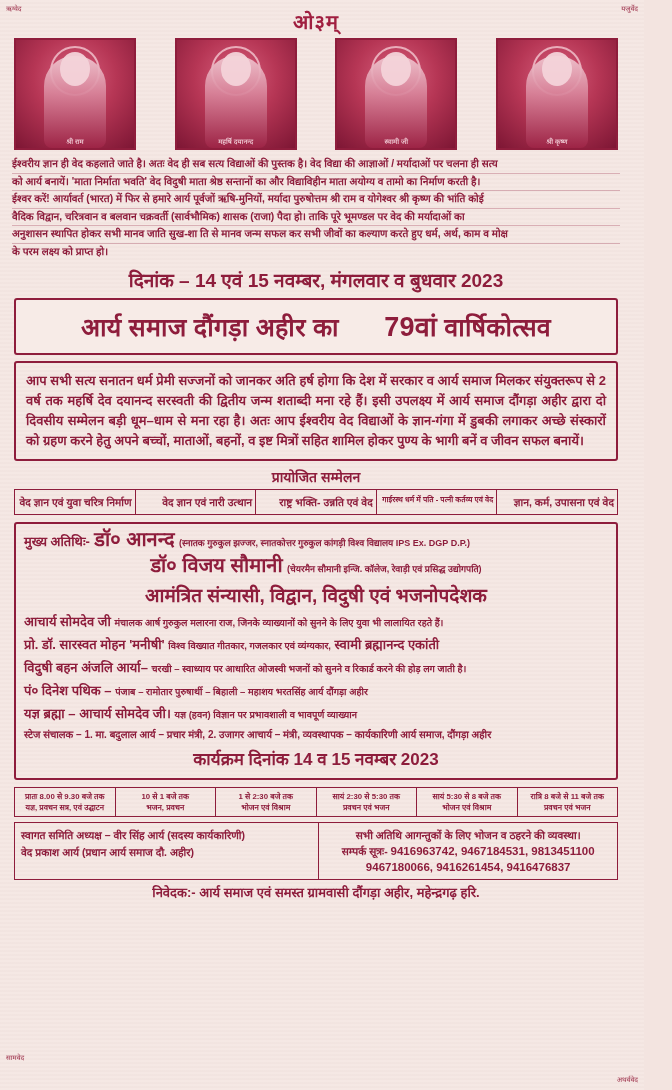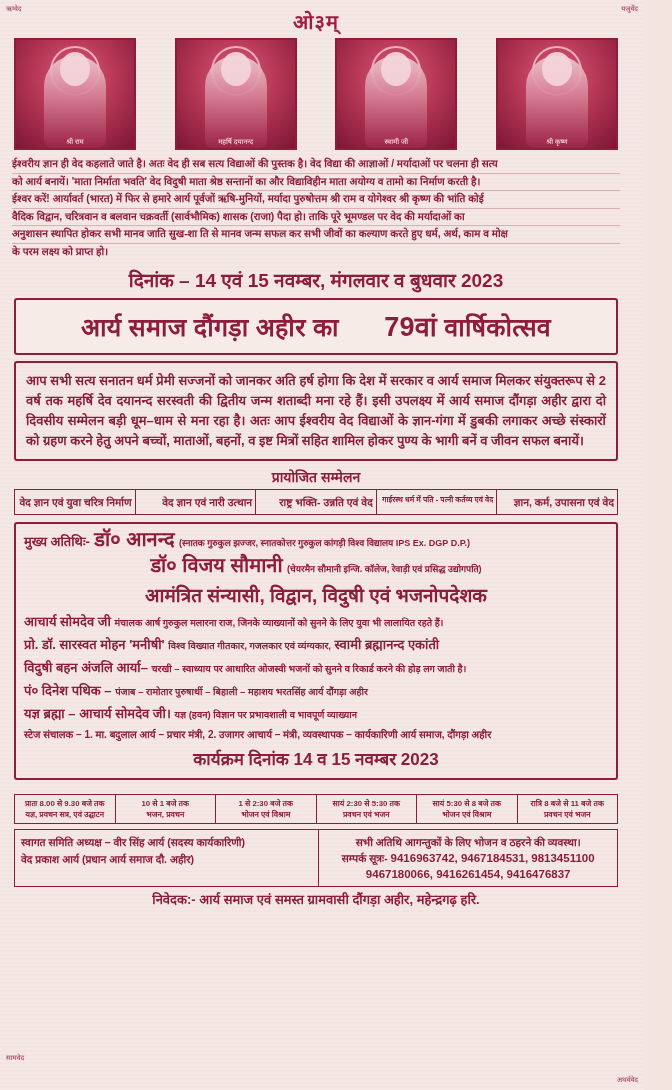--- a/index.html
+++ b/index.html
@@ -126,21 +126,21 @@
   .g-big{font-size:19px;font-weight:bold;text-align:center;margin:2px 0 4px 0;}
   .g-line{font-size:13px;font-weight:bold;line-height:19px;margin-bottom:3px;}
   .g-line .thin{font-size:9.5px;font-weight:600;}
   .g-note{font-size:10px;font-weight:600;line-height:16px;}
   .prog-title{
     text-align:center;font-size:17px;font-weight:bold;margin:4px 0 2px 0;
   }
 
   
   .sched{
-    display:flex;margin:14px 6px 0 6px;border:1.6px solid #8e1d3c;align-items:flex-end;
+    display:flex;margin:7px 6px 0 6px;border:1.6px solid #8e1d3c;align-items:flex-end;
   }
   .sched .s{
     flex:1;border-right:1.6px solid #8e1d3c;text-align:center;
     padding:3px 2px;font-size:7.8px;line-height:11px;font-weight:700;
   }
   .sched .s:last-child{border-right:none;}
   .sched .s .tm{display:block;}
   .sched .s .ac{display:block;font-weight:600;}
 
   

